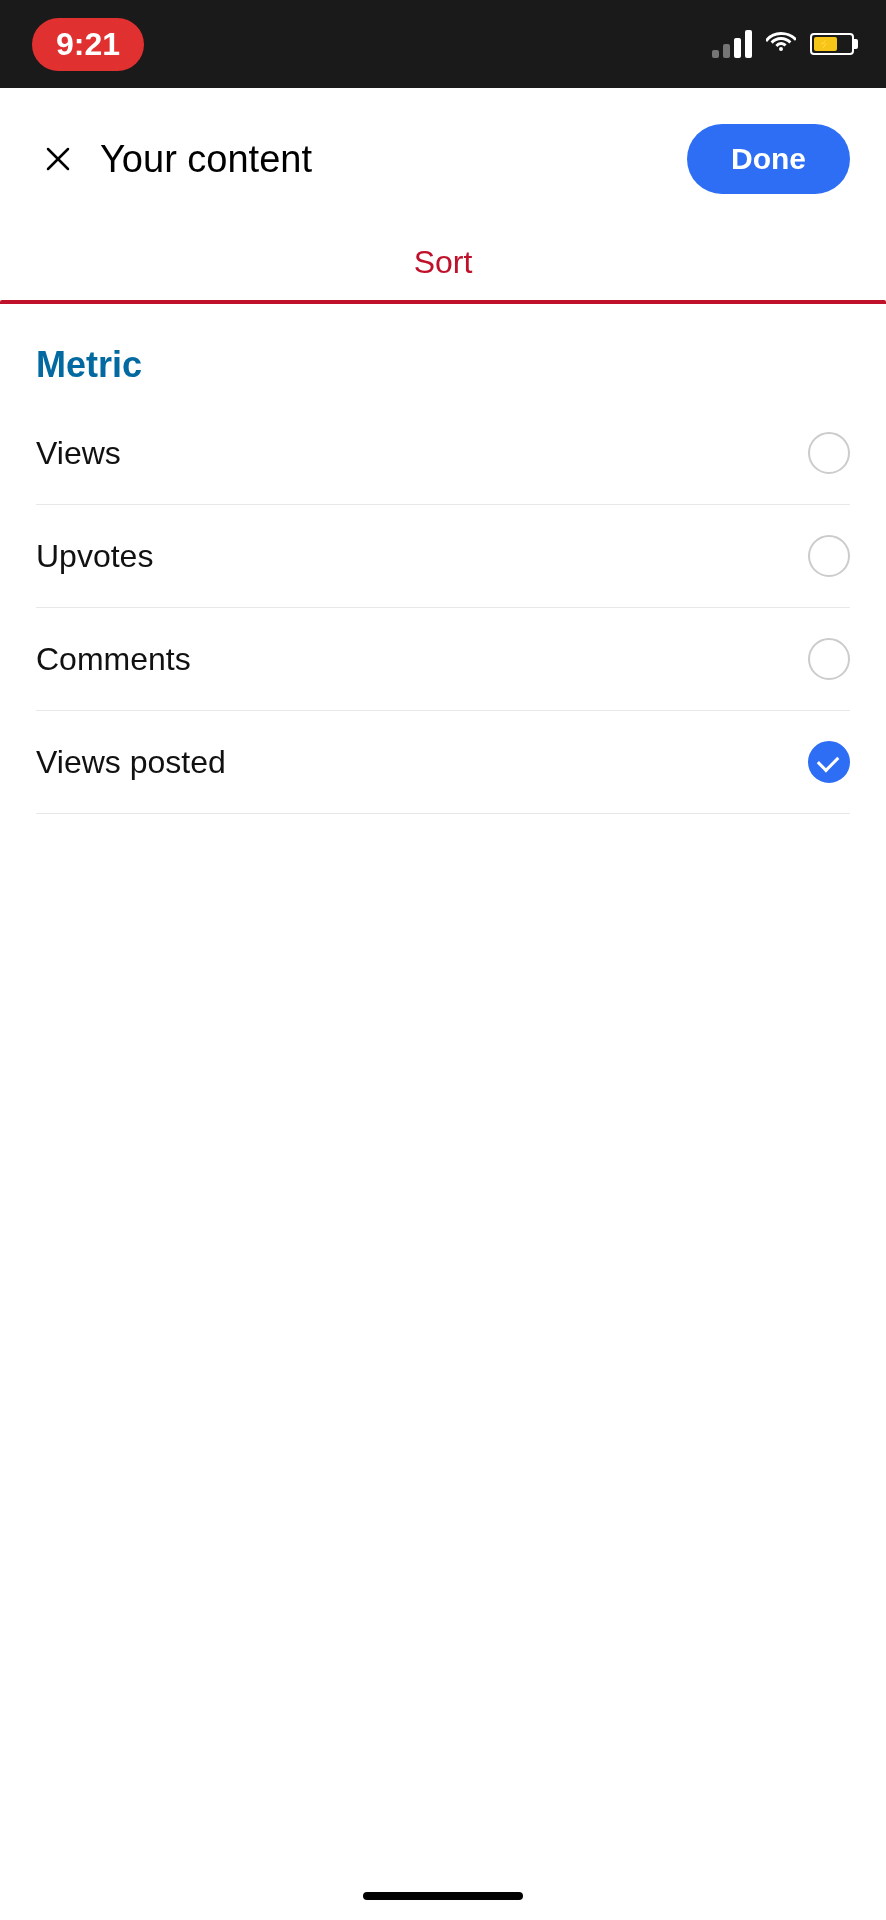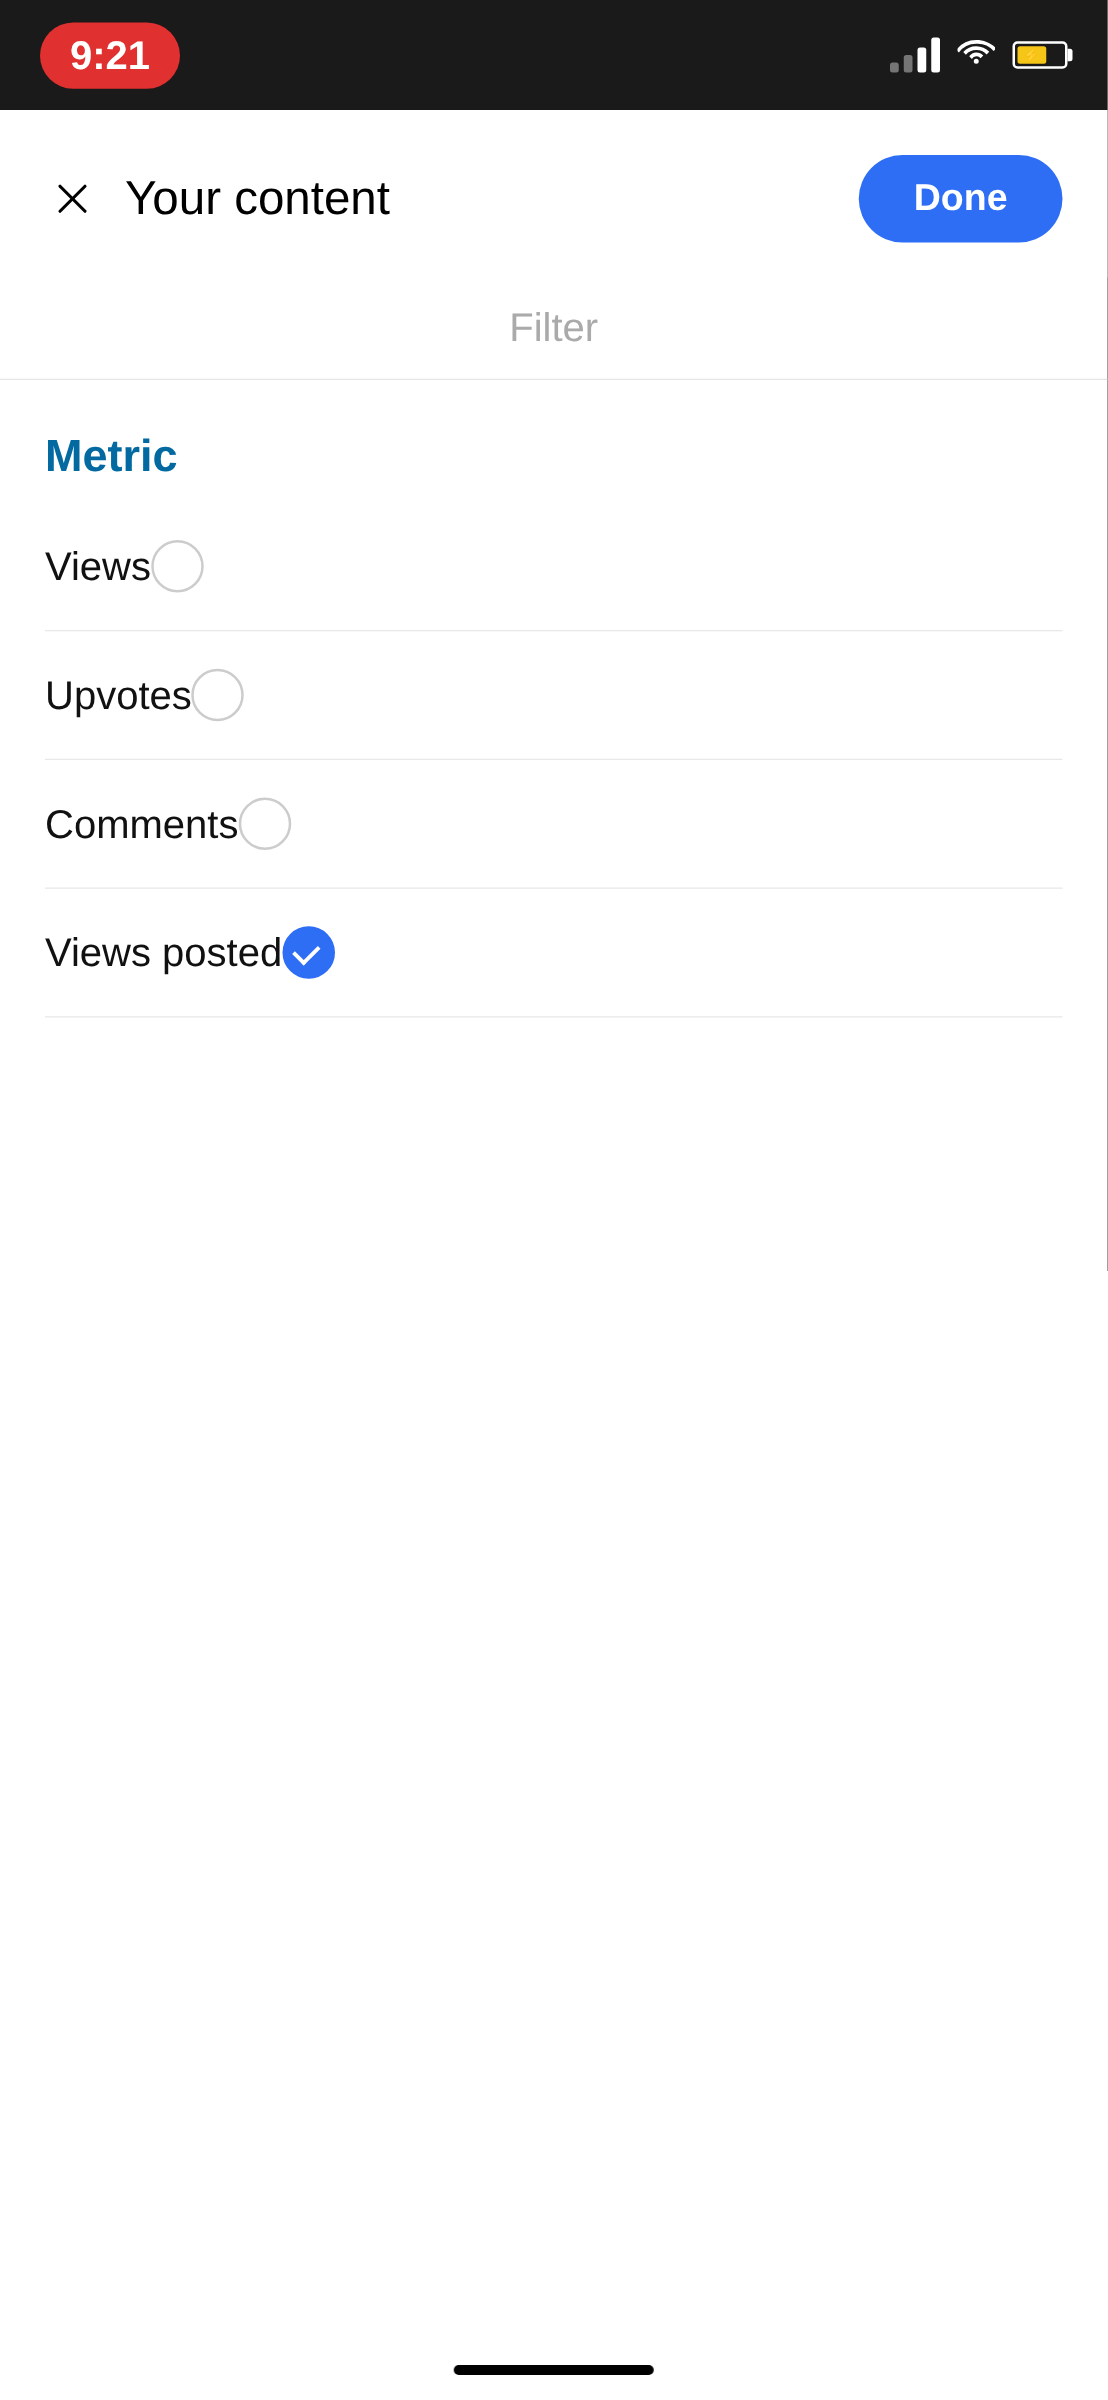--- a/index.html
+++ b/index.html
@@ -209,20 +209,21 @@
       font-size: 36px;
       font-weight: 700;
       color: #0369a1;
       margin-bottom: 16px;
     }
 
     
     .list-item {
       display: flex;
       align-items: center;
+      justify-content: space-between;
       padding: 30px 0;
       border-bottom: 1px solid #e8e8e8;
       cursor: pointer;
     }
 
     .list-item:last-child {
       border-bottom: 1px solid #e8e8e8;
     }
 
     .list-item-label {
@@ -307,22 +308,23 @@
           <line x1="4" y1="4" x2="24" y2="24"></line>
           <line x1="24" y1="4" x2="4" y2="24"></line>
         </svg>
       </div>
       <span class="header-title">Your content</span>
     </div>
     <button class="done-btn">Done</button>
   </div>
 
   <div class="tabs-container">
-    <div class="tab tab-filter">
-      <span>Filter</span>
+    <div class="tab tab-sort">
+      <span>Sort</span>
+      <div class="tab-sort-underline"></div>
     </div>
   </div>
 
   <div class="section">
     <div class="section-title">Metric</div>
 
     <div class="list-item">
       <span class="list-item-label">Views</span>
       <div class="radio-btn"></div>
     </div>

